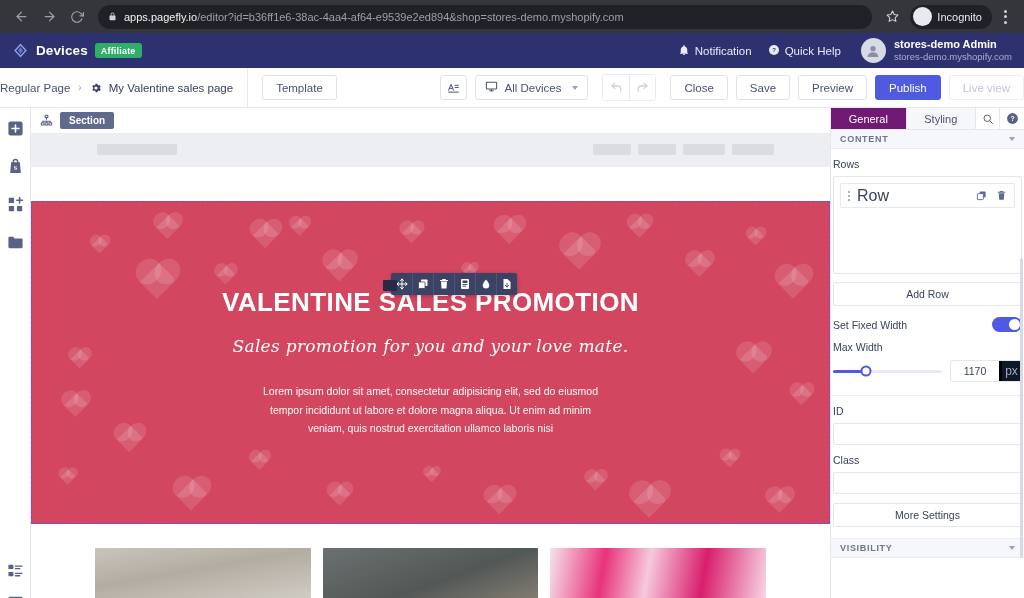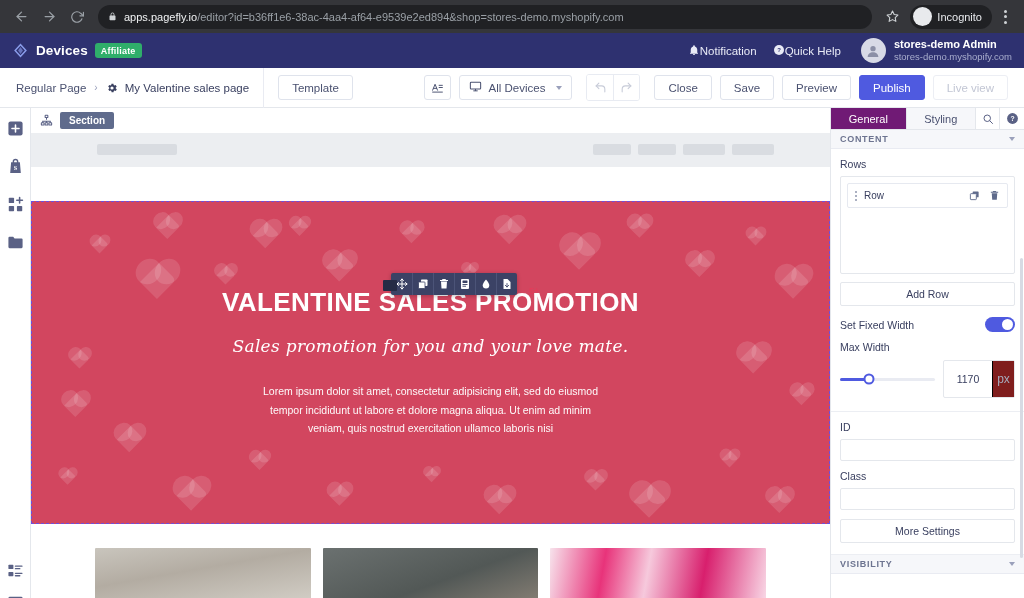--- a/index.html
+++ b/index.html
@@ -56,34 +56,34 @@
     color: #fff;
   }
   .pf-logo-wrap { display: flex; align-items: center; gap: 7px; }
   .pf-logo-mark { color: #8ea2f0; display: flex; }
   .pf-logo-text { font-size: 13.5px; font-weight: 700; letter-spacing: .1px; }
   .affiliate-badge {
     background: #2fae6a; color: #fff; font-size: 9px; font-weight: 700;
     padding: 2.5px 6px; border-radius: 3px; letter-spacing: .2px;
   }
   .pf-nav-right { margin-left: auto; display: flex; align-items: center; gap: 16px; }
-  .pf-nav-item { display: flex; align-items: center; font-size: 11.5px; color: #e8eaf6; }
+  .pf-nav-item { display: flex; align-items: center; gap: 5px; font-size: 11.5px; color: #e8eaf6; }
   .pf-user { display: flex; align-items: center; gap: 8px; margin-left: 4px; }
   .pf-avatar {
     width: 25px; height: 25px; border-radius: 50%; background: #d8dae6;
     display: flex; align-items: center; justify-content: center; color: #8b8fa6;
   }
   .pf-user-lines { line-height: 1.25; }
   .pf-user-name { font-size: 11px; font-weight: 700; color: #fff; }
   .pf-user-shop { font-size: 9.5px; color: #a8adcd; }
 
   
   .editor-bar {
     height: 40px; background: #fff; border-bottom: 1px solid #e4e7ec;
-    display: flex; align-items: center; padding: 0 16px;
+    display: flex; align-items: center; padding: 0 0;
   }
   .breadcrumb { display: flex; align-items: center; gap: 8px; font-size: 11.5px; color: #4a5170; }
   .bc-sep { color: #9aa0bb; font-size: 10px; }
   .bc-page { display: flex; align-items: center; gap: 7px; color: #3a4060; }
   .gear-ic { color: #3a4060; display: flex; }
   .divider-v { width: 1px; height: 40px; background: #e9ebf2; margin: 0 14px; }
   .btn {
     border: 1px solid #dfe3ec; background: #fff; border-radius: 3px;
     font-size: 11.5px; color: #4a5170; height: 25px; padding: 0 13px;
     display: flex; align-items: center; justify-content: center;
@@ -212,50 +212,50 @@
   .ptab-ic:last-child { border-right: none; }
 
   .sec-head {
     height: 19px; background: #f6f7fa; border-bottom: 1px solid #e9ebf2;
     display: flex; align-items: center; padding: 0 9px;
     font-size: 9px; font-weight: 700; letter-spacing: .7px; color: #6d7490;
   }
   .sec-head .tri { margin-left: auto; border-left: 3.5px solid transparent;
     border-right: 3.5px solid transparent; border-top: 4px solid #9aa0bb; }
 
-  .panel-body { padding: 9px 9px 0; }
+  .panel-body { padding: 9px 2px 0; }
   .lbl { font-size: 10.5px; color: #3a4060; margin-bottom: 6px; }
   .rows-box { border: 1px solid #e4e7ec; border-radius: 2px; height: 98px; padding: 6px; margin-bottom: 8px; }
   .row-item {
     border: 1px solid #e6e9f0; border-radius: 2px; height: 25px;
     display: flex; align-items: center; padding: 0 7px; gap: 7px;
   }
   .row-grip { display: flex; flex-direction: column; gap: 2px; }
   .row-grip i { width: 2px; height: 2px; background: #8f96ad; border-radius: 50%; display: block; }
-  .row-item .rlabel { font-size: 10px; color: #3a4060; }
+  .row-item .rlabel { font-size: 16px; color: #3a4060; }
   .row-acts { margin-left: auto; display: flex; gap: 9px; color: #5f6b8c; }
   .wide-btn {
     border: 1px solid #e4e7ec; border-radius: 2px; height: 24px;
     display: flex; align-items: center; justify-content: center;
     font-size: 10.5px; color: #3a4060; background: #fff; width: 100%;
   }
   .row-between { display: flex; align-items: center; justify-content: space-between; margin: 11px 0 4px; }
   .toggle { width: 30px; height: 15px; border-radius: 8px; background: #4f5ae0; position: relative; }
   .toggle::after { content:""; position: absolute; right: 2px; top: 2px; width: 11px; height: 11px;
                    border-radius: 50%; background: #fff; }
   .slider-row { display: flex; align-items: center; gap: 8px; margin-top: 7px; margin-bottom: 4px; }
   .slider { flex: 1 1 auto; height: 3px; background: #e9ebf2; border-radius: 2px; position: relative; }
   .slider-fill { position: absolute; left:0; top:0; bottom:0; width: 30%; background: #4f5ae0; border-radius: 2px; }
   .slider-knob { position: absolute; left: 30%; top: 50%; transform: translate(-50%,-50%);
                  width: 11px; height: 11px; border-radius: 50%; background: #fff; border: 2px solid #4f5ae0; }
-  .num-field { display: flex; border: 1px solid #e4e7ec; border-radius: 2px; height: 38px; width: 72px; }
+  .num-field { display: flex; border: 1px solid #e4e7ec; border-radius: 2px; height: 22px; width: 72px; }
   .num-val { flex: 1 1 auto; display: flex; align-items: center; justify-content: center;
              font-size: 10.5px; color: #3a4060; }
-  .num-unit { width: 22px; background: #7f1d1d; display: flex; align-items: center;
-              justify-content: center; font-size: 12px; color: #a6abbd; border-left: 1px solid #000000; }
+  .num-unit { width: 22px; background: #0f172a; display: flex; align-items: center;
+              justify-content: center; font-size: 12px; color: #a6abbd; border-left: 3px solid #000000; }
   .txt-field { border: 1px solid #e4e7ec; border-radius: 2px; height: 22px; width: 100%;
                background: #fff; margin-bottom: 9px; }
   .panel-scroll { position: absolute; right: 1px; top: 150px; width: 3px; height: 300px;
                   background: #d7dae3; border-radius: 2px; }
   .panel-divider { height: 1px; background: #eceef3; margin: 9px 0 0; }
 </style>
 </head>
 <body>
 
 <div class="app">

